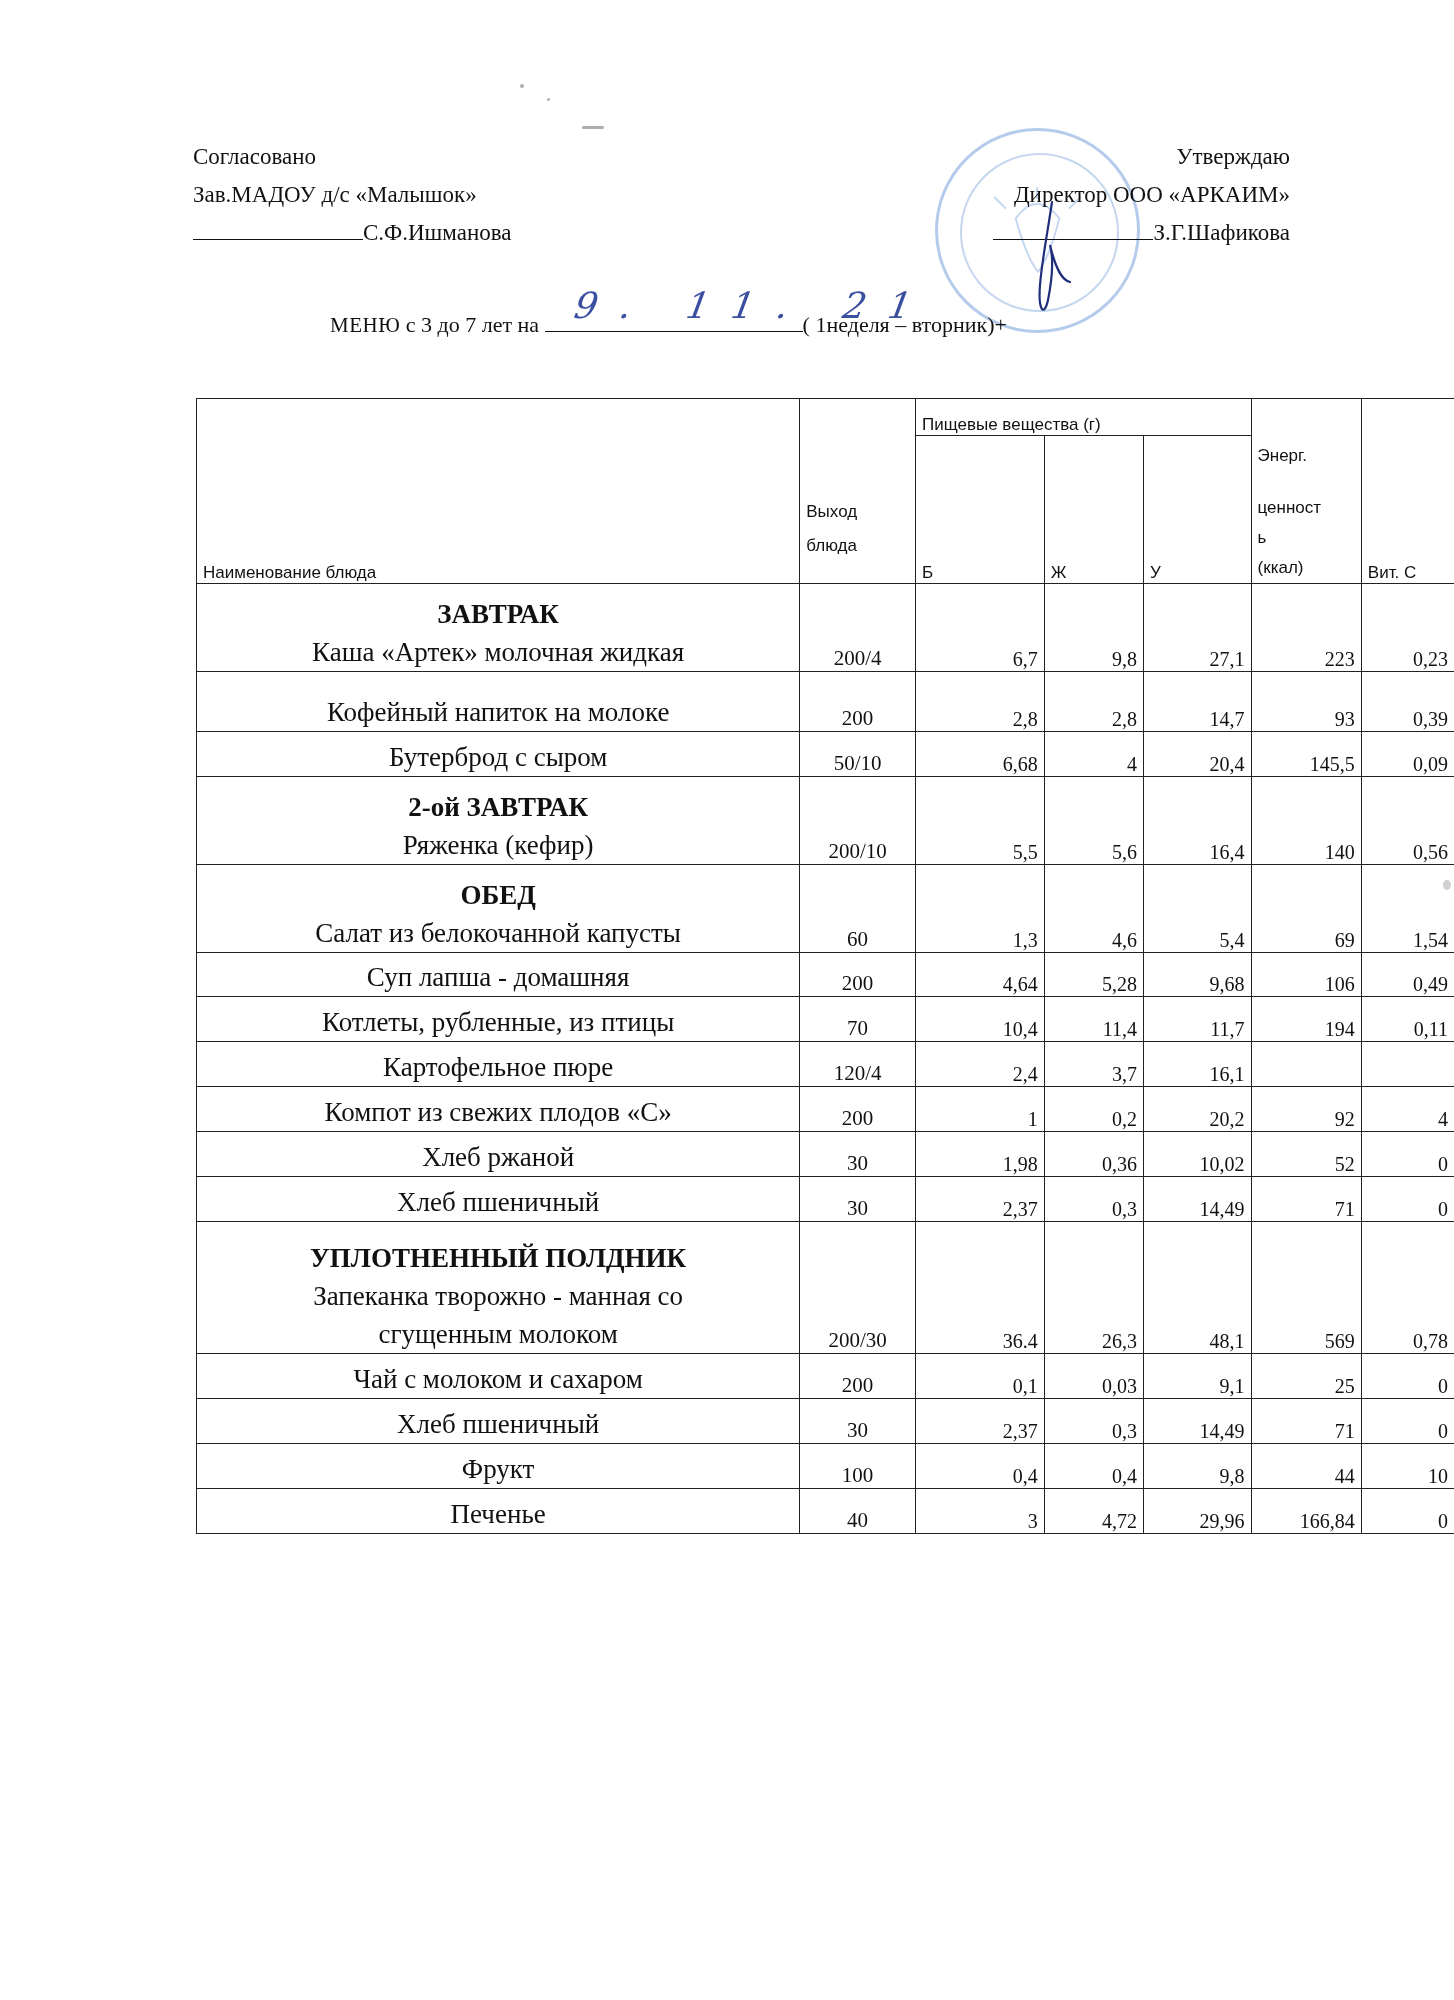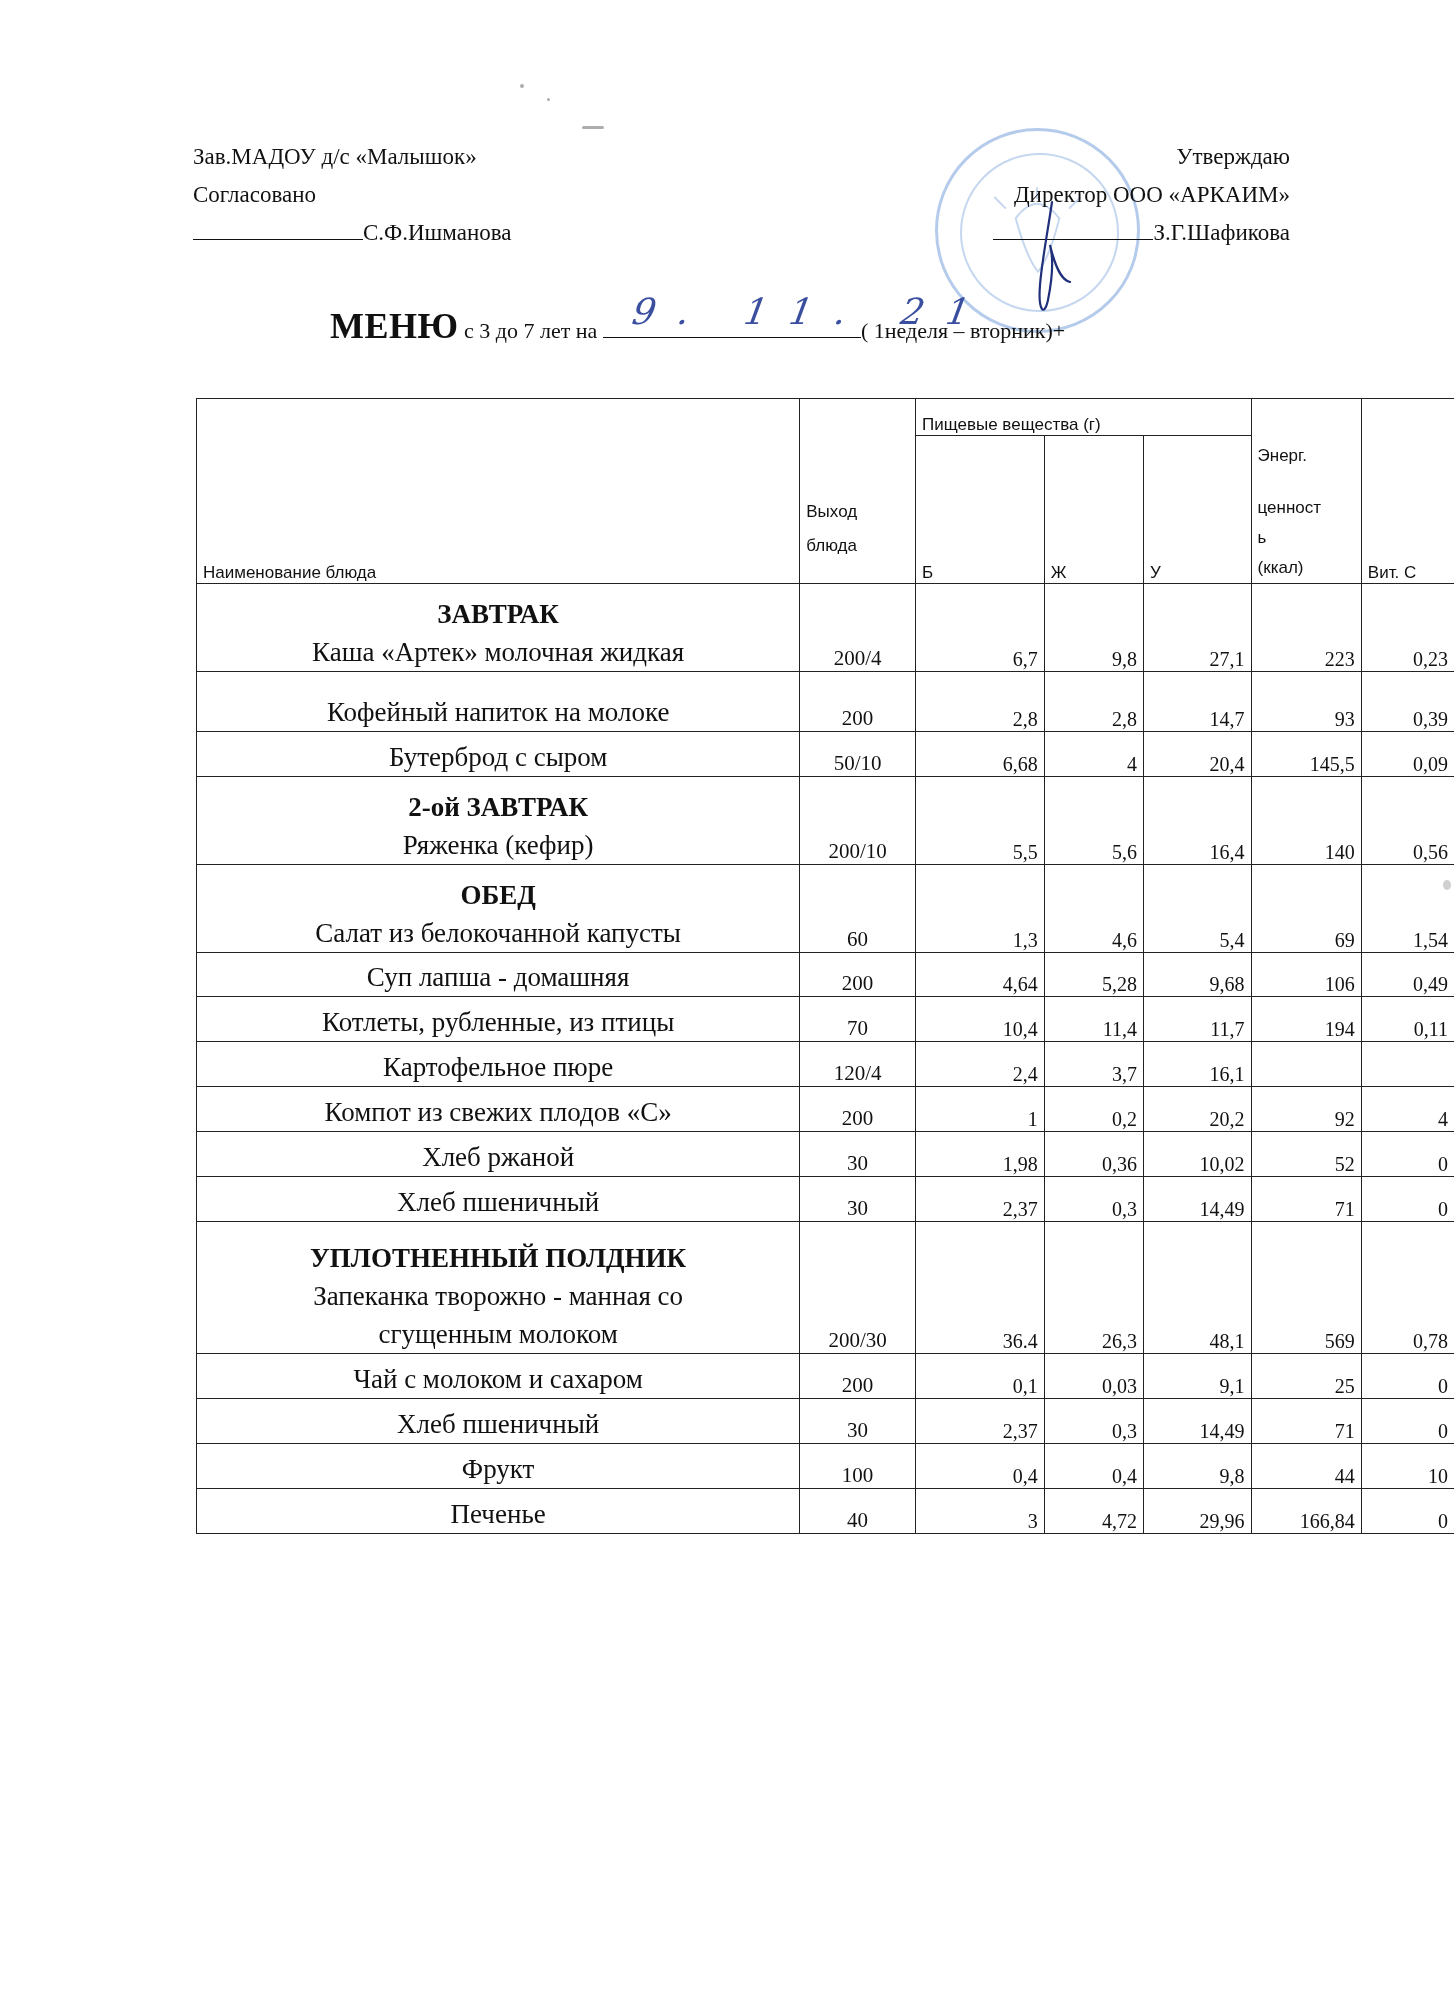--- a/index.html
+++ b/index.html
@@ -17,21 +17,21 @@
     .sign-line { display: inline-block; border-bottom: 1.5px solid #111; height: 22px; vertical-align: baseline; }
 
     .stamp { position: absolute; left: 935px; top: 128px; width: 205px; height: 205px; border-radius: 50%;
       border: 3px solid rgba(90,140,210,.45); box-sizing: border-box; }
     .stamp-inner { position: absolute; left: 22px; top: 22px; width: 155px; height: 155px; border-radius: 50%;
       border: 2px solid rgba(90,140,210,.35); }
     .stamp-text { position: absolute; left: 0; top: 0; width: 100%; height: 100%; }
     .signature { position: absolute; left: 1030px; top: 200px; width: 60px; height: 120px; }
 
     .title { position: absolute; left: 330px; top: 305px; font-size: 22px; white-space: nowrap; }
-    .title .menu-word { font-size: 36px; font-weight: bold; letter-spacing: .5px; }
+    .title .menu-word { font-size: 21px; font-weight: normal; letter-spacing: .5px; }
     .date-field { display: inline-block; width: 258px; border-bottom: 1.5px solid #111; position: relative; height: 26px; vertical-align: baseline; }
     .date-hand { position: absolute; left: 30px; top: -20px; font-family: "DejaVu Serif", serif; font-style: italic;
       color: #3a4fa0; font-size: 36px; letter-spacing: 22px; transform: skewX(-10deg); white-space: nowrap; }
 
     table.menu { position: absolute; left: 196px; top: 398px; border-collapse: collapse; table-layout: fixed; }
     table.menu td, table.menu th { border: 1.5px solid #222; padding: 0 6px; }
     table.menu th { font-family: "Liberation Sans", sans-serif; font-weight: normal; font-size: 17px; text-align: left; vertical-align: bottom; }
     th.name-h { font-size: 34px; font-weight: bold; padding-bottom: 8px; text-align: left; padding-left: 12px; }
     th.group-h { font-weight: bold; vertical-align: middle; height: 36px; font-size: 17px; }
     th.energy-h { vertical-align: top; padding-top: 8px; font-weight: bold; line-height: 30px; }
@@ -46,22 +46,22 @@
 <body>
 
 <div class="page">
 
   <div class="speck" style="left:520px;top:84px;width:4px;height:4px;"></div>
   <div class="speck" style="left:547px;top:98px;width:3px;height:3px;"></div>
   <div class="speck" style="left:582px;top:126px;width:22px;height:3px;border-radius:2px;"></div>
   <div class="speck" style="left:1443px;top:880px;width:8px;height:10px;opacity:.35;"></div>
 
   <div class="approval-left">
+    <div>Согласовано</div>
     <div>Зав.МАДОУ д/с «Малышок»</div>
-    <div>Согласовано</div>
     <div>
       <span class="sign-line" style="width:170px;"></span><span>С.Ф.Ишманова</span>
     </div>
   </div>
 
   <div class="stamp">
     <div class="stamp-inner"></div>
     <svg class="stamp-text" viewBox="0 0 205 205">
       <g fill="none" stroke="rgba(90,140,210,.35)" stroke-width="2">
         <path d="M80 90 q22 -30 45 0 q-10 40 -22 55 q-12 -15 -23 -55z"></path>

